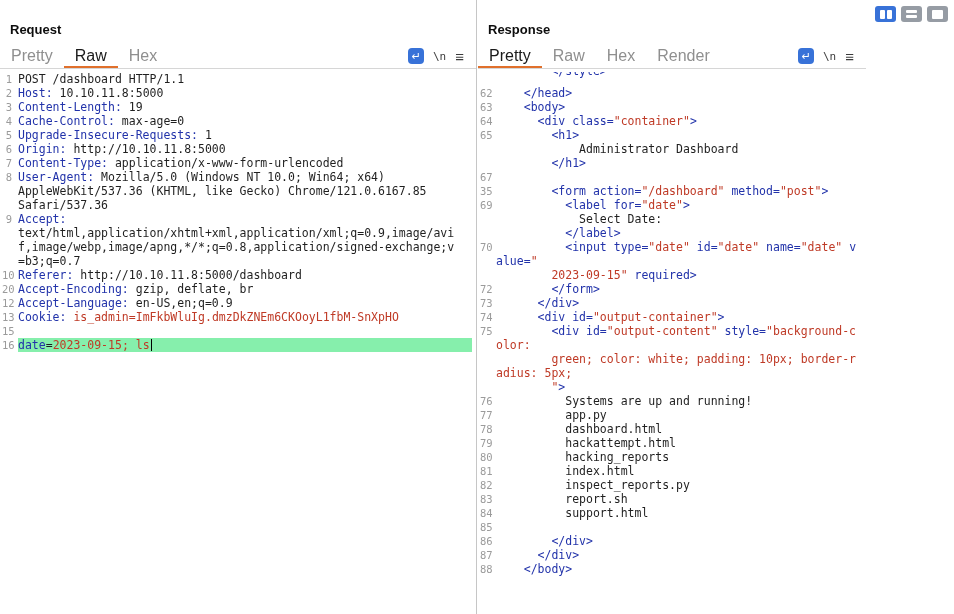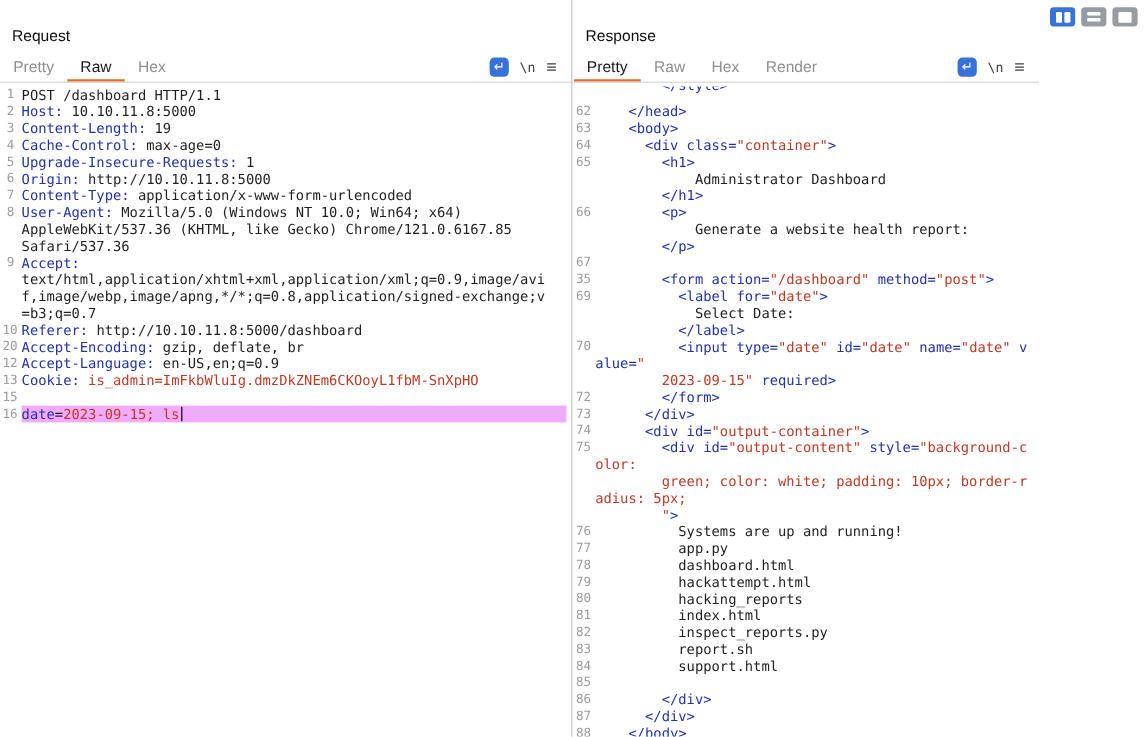--- a/index.html
+++ b/index.html
@@ -14,43 +14,43 @@
   .layout-btn.active{background:#3872d8}
   .layout-btn.rows{flex-direction:column}
   .g-col{width:5px;height:9px;background:#fff;border-radius:1px}
   .g-row{width:11px;height:3px;background:#fff;border-radius:1px}
   .g-pane{width:11px;height:9px;background:#fff;border-radius:1px}
 
   
   .panel{position:absolute;top:0;bottom:0;overflow:hidden;background:#fff}
   .panel.left{left:0;width:477px;border-right:1px solid #c6c6c6}
   .panel.right{left:478px;width:388px}
-  .panel-title{padding:22px 0 7px 10px;font-size:13px;font-weight:normal;color:#0d0d0d}
+  .panel-title{padding:22px 0 7px 10px;font-size:13px;font-weight:bold;color:#0d0d0d}
 
   .tabbar{display:flex;align-items:center;height:25px;border-bottom:1px solid #d6d6d6}
   .tabs{display:flex;height:100%}
-  .tab{padding:0 11px;font-size:13px;line-height:24px;color:#8f8f8f;cursor:pointer}
+  .tab{padding:0 11px;font-size:16px;line-height:24px;color:#8f8f8f;cursor:pointer}
   .tab.active{color:#1a1a1a;box-shadow:inset 0 -2px 0 #e0702c}
   .tab-icons{margin-left:auto;display:flex;align-items:center;gap:9px;padding-right:12px}
   .wrap-icon{width:16px;height:16px;background:#3872d8;border-radius:4px;color:#fff;
     font-size:11px;line-height:16px;text-align:center;display:inline-block;cursor:pointer}
   .nl-icon{font-family:"DejaVu Sans Mono",monospace;font-size:11px;color:#3c3c3c;cursor:pointer}
   .menu-icon{font-size:15px;color:#3c3c3c;cursor:pointer}
 
   
   .code{padding:3px 4px 0 2px;cursor:text}
   .code-line{display:flex;font-family:"DejaVu Sans Mono",monospace;
     font-size:11.5px;line-height:14px;min-height:14px}
   .gutter{flex:none;width:16px;padding-right:6px;text-align:right;
     color:#9b9b9b;font-size:10.5px;line-height:14px}
   .content{flex:1;white-space:pre-wrap;word-break:break-all;color:#1f1f1f;min-height:14px}
   .seg-p{color:#1f1f1f}
   .seg-k{color:#2233aa}
   .seg-v{color:#bf3a26}
-  .selected .content{background:#f0abfc}
+  .selected .content{background:#86efac}
   .caret{display:inline-block;width:1.5px;height:12px;background:#000;
     margin-left:1px;vertical-align:-2px}
   .code-line.clip{height:6px;overflow:hidden}
   .code-line.clip .content{margin-top:-8px}
 </style>
 </head>
 <body>
 
 <div class="app">
 
@@ -183,26 +183,20 @@
           <span class="gutter">64</span>
           <span class="content"><span class="seg-p">      </span><span class="seg-k">&lt;div class=</span><span class="seg-v">"container"</span><span class="seg-k">&gt;</span></span>
         </div>
         <div class="code-line">
           <span class="gutter">65</span>
           <span class="content"><span class="seg-p">        </span><span class="seg-k">&lt;h1&gt;</span><span class="seg-p">
             Administrator Dashboard
         </span><span class="seg-k">&lt;/h1&gt;</span></span>
         </div>
         <div class="code-line">
-          <span class="gutter">66</span>
-          <span class="content"><span class="seg-p">        </span><span class="seg-k">&lt;p&gt;</span><span class="seg-p">
-            Generate a website health report:
-        </span><span class="seg-k">&lt;/p&gt;</span></span>
-        </div>
-        <div class="code-line">
           <span class="gutter">67</span>
           <span class="content"></span>
         </div>
         <div class="code-line">
           <span class="gutter">35</span>
           <span class="content"><span class="seg-p">        </span><span class="seg-k">&lt;form action=</span><span class="seg-v">"/dashboard"</span><span class="seg-k"> method=</span><span class="seg-v">"post"</span><span class="seg-k">&gt;</span></span>
         </div>
         <div class="code-line">
           <span class="gutter">69</span>
           <span class="content"><span class="seg-p">          </span><span class="seg-k">&lt;label for=</span><span class="seg-v">"date"</span><span class="seg-k">&gt;</span><span class="seg-p">

